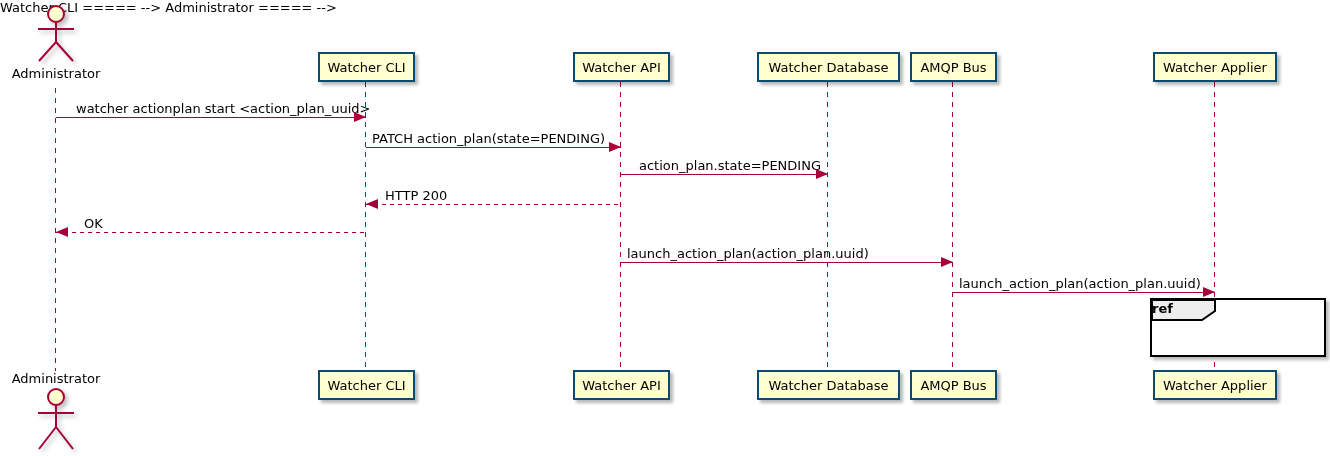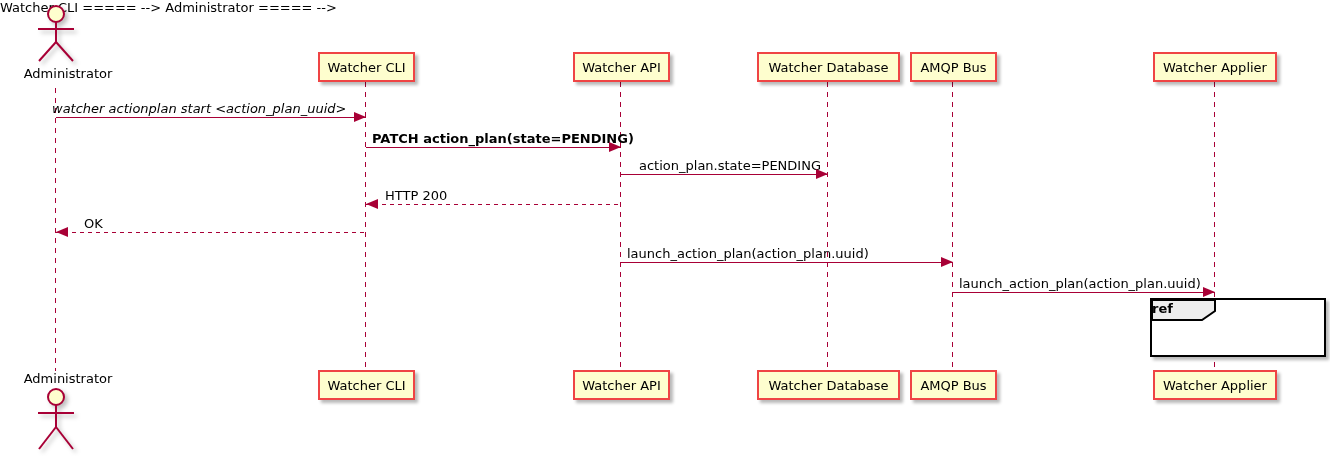--- a/index.html
+++ b/index.html
@@ -10,21 +10,21 @@
     background: #ffffff;
     font-family: "DejaVu Sans", "Liberation Sans", sans-serif;
     font-size: 13px;
     color: #000000;
     overflow: hidden;
   }
   .pbox {
     position: absolute;
     height: 30px;
     background: #FEFECE;
-    border: 2px solid #ef4444;
+    border: 2px solid #0c4a6e;
     box-sizing: border-box;
     display: flex;
     align-items: center;
     justify-content: center;
     box-shadow: 3px 3px 3px rgba(0,0,0,0.28);
     white-space: nowrap;
   }
   .lifeline {
     position: absolute;
     width: 1px;
@@ -58,21 +58,20 @@
     border-top: 5px solid transparent;
     border-bottom: 5px solid transparent;
     border-right: 12px solid #A80036;
   }
   .actor-label {
     position: absolute;
     width: 112px;
     left: 0;
     text-align: center;
     white-space: nowrap;
-    padding-left: 12px;
   }
   .actor-svg {
     position: absolute;
     filter: drop-shadow(3px 3px 2px rgba(0,0,0,0.25));
   }
   .ref-box {
     position: absolute;
     left: 1150px; top: 298px;
     width: 176px; height: 59px;
     background: #ffffff;
@@ -122,26 +121,26 @@
   <div class="lifeline" style="left:1214px; top:82px; height:288px;"></div>
 
   
   <div class="pbox" style="left:318px; top:52px; width:97px;">Watcher CLI</div>
   <div class="pbox" style="left:573px; top:52px; width:97px;">Watcher API</div>
   <div class="pbox" style="left:757px; top:52px; width:143px;">Watcher Database</div>
   <div class="pbox" style="left:910px; top:52px; width:87px;">AMQP Bus</div>
   <div class="pbox" style="left:1153px; top:52px; width:124px;">Watcher Applier</div>
 
   
-  <div class="msg-label" style="left:52px; top:101px;font-style:italic;">watcher actionplan start &lt;action_plan_uuid&gt;</div>
+  <div class="msg-label" style="left:76px; top:101px;">watcher actionplan start &lt;action_plan_uuid&gt;</div>
   <div class="msg-line-solid" style="left:56px; top:117px; width:310px;"></div>
   <div class="arr-r" style="left:354px; top:112px;"></div>
 
   
-  <div class="msg-label" style="left:372px; top:131px;font-weight:bold;">PATCH action_plan(state=PENDING)</div>
+  <div class="msg-label" style="left:372px; top:131px;">PATCH action_plan(state=PENDING)</div>
   <div class="msg-line-solid" style="left:366px; top:147px; width:255px;"></div>
   <div class="arr-r" style="left:609px; top:142px;"></div>
 
   
   <div class="msg-label" style="left:639px; top:158px;">action_plan.state=PENDING</div>
   <div class="msg-line-solid" style="left:621px; top:174px; width:207px;"></div>
   <div class="arr-r" style="left:816px; top:169px;"></div>
 
    Watcher CLI ===== --&gt;
   <div class="msg-label" style="left:385px; top:188px;">HTTP 200</div>

